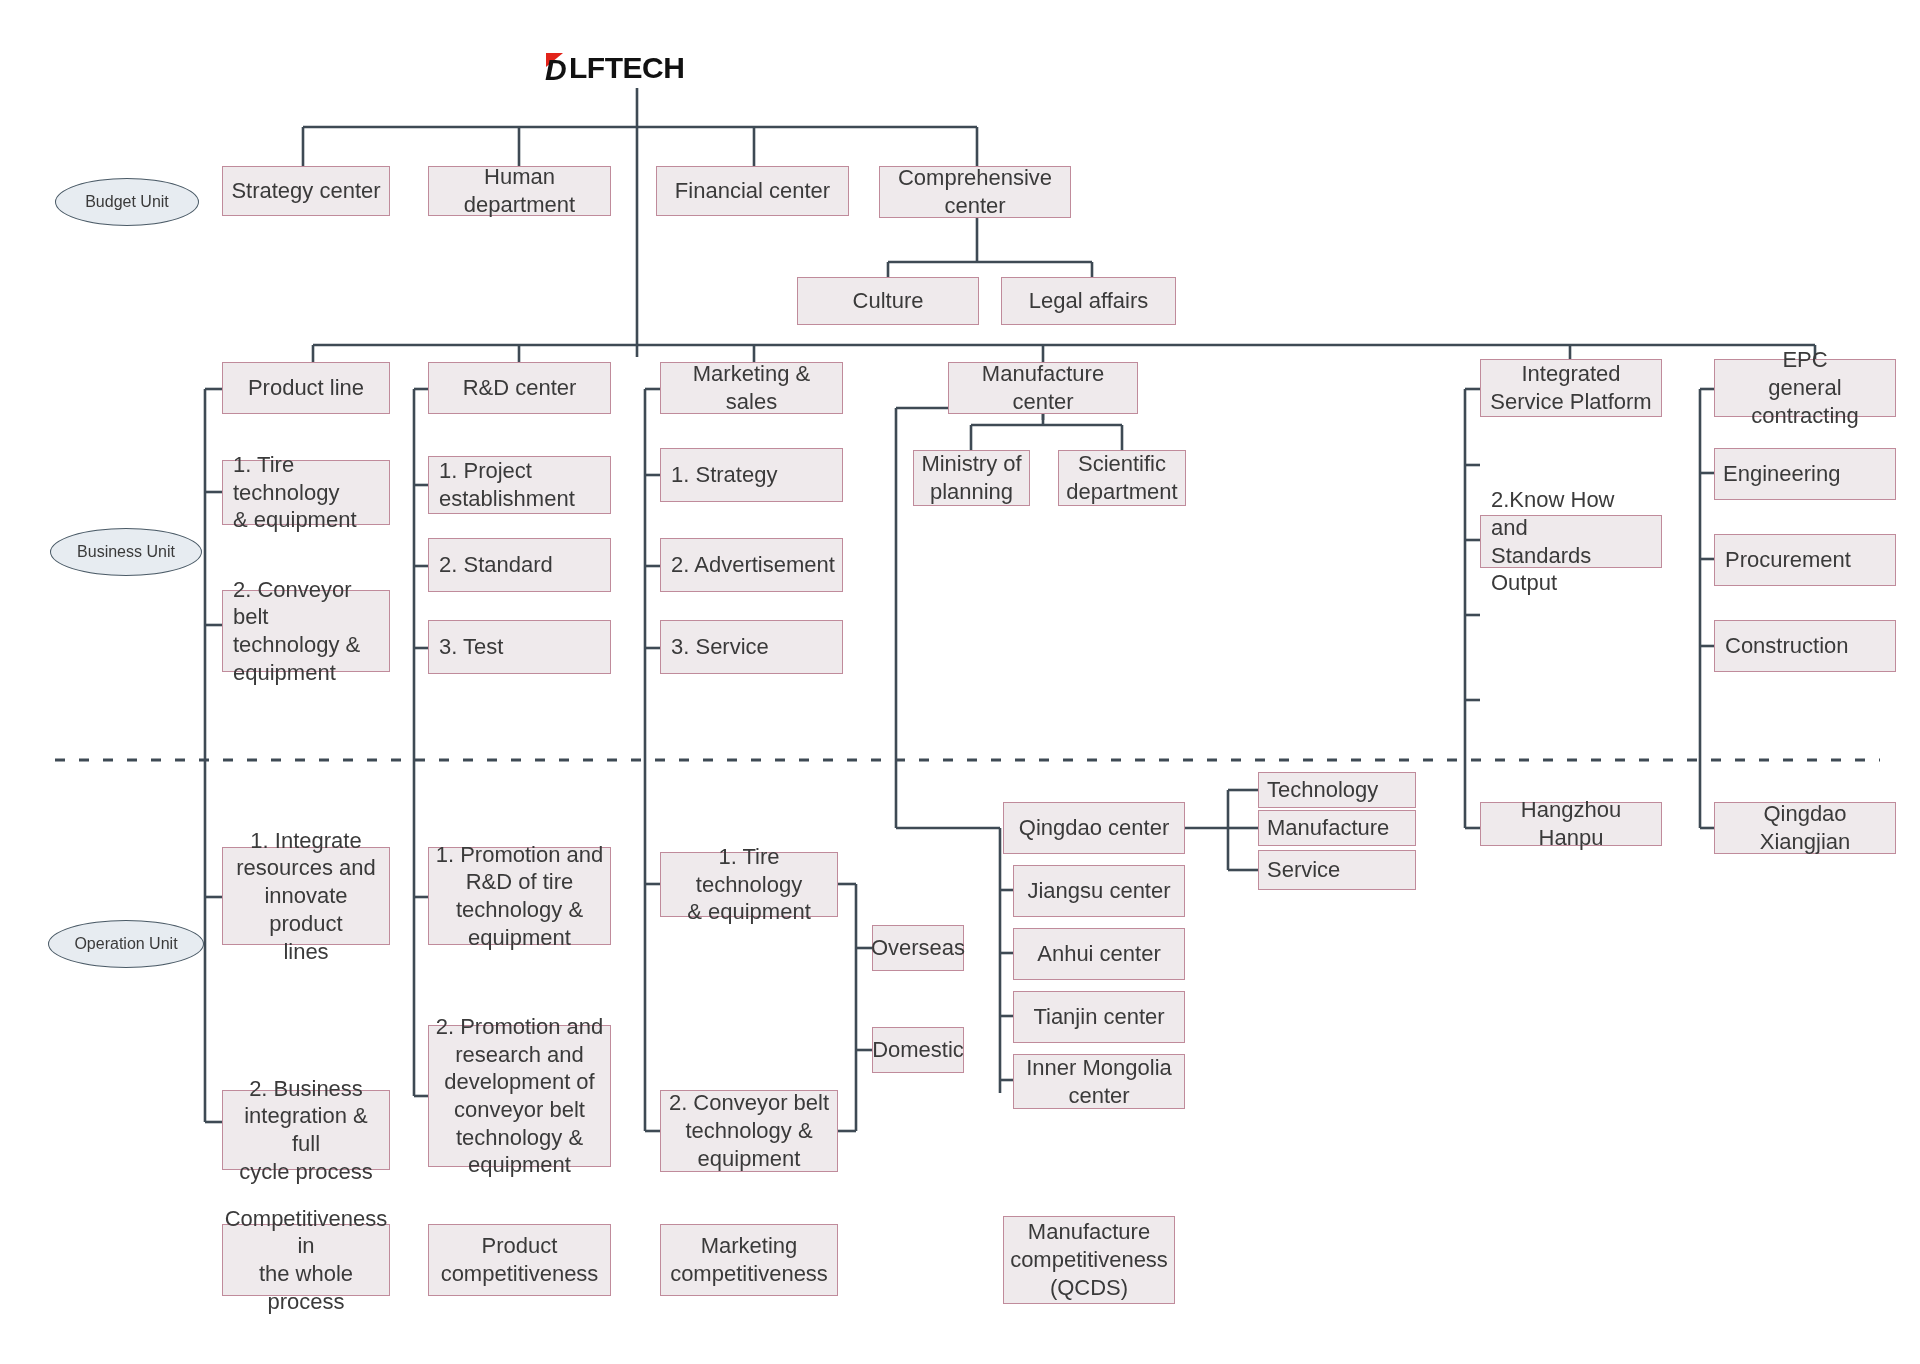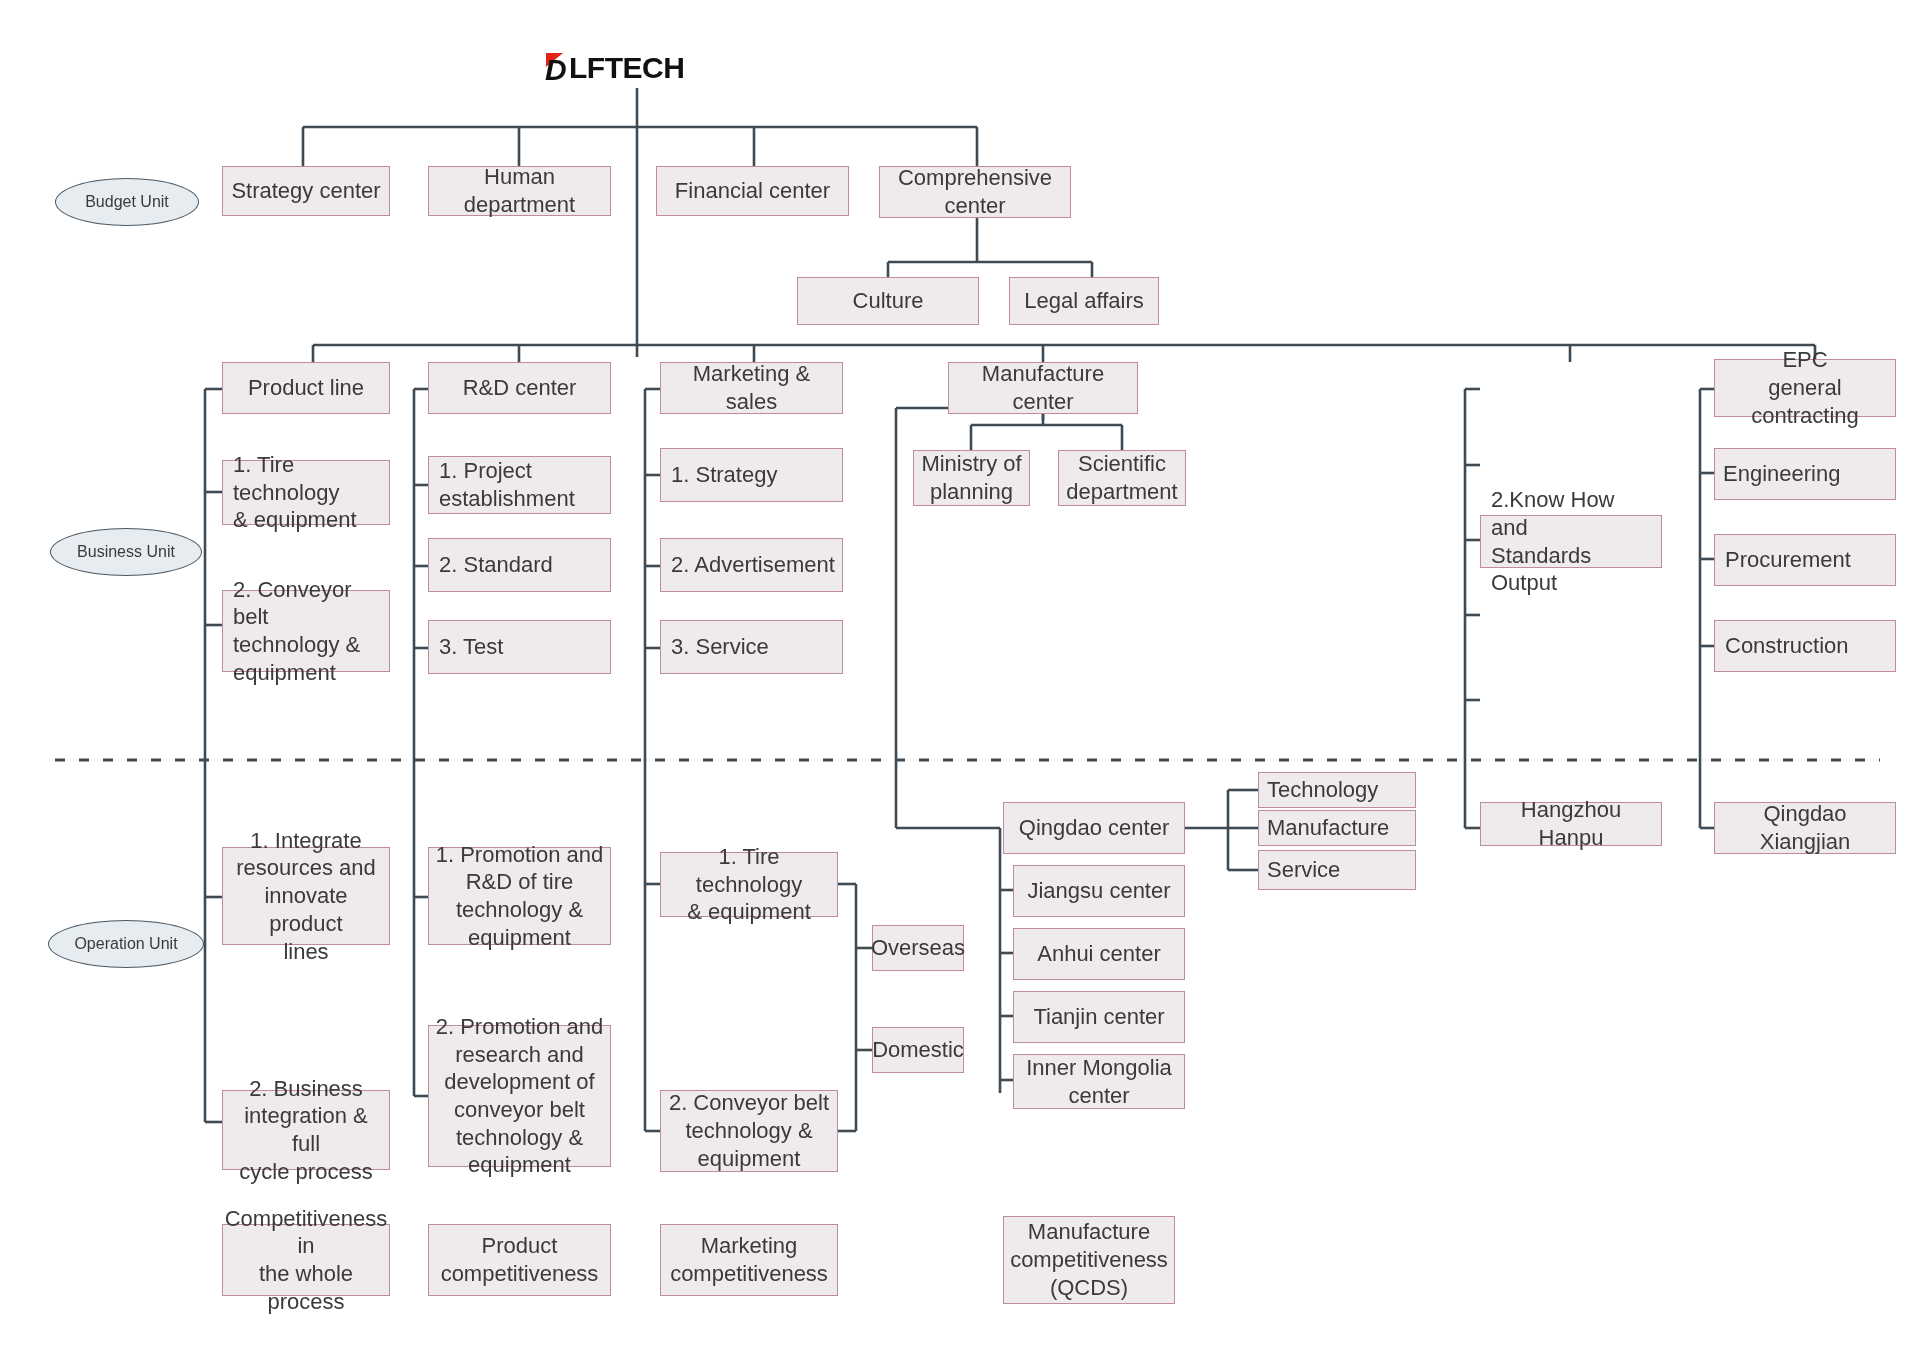--- a/index.html
+++ b/index.html
@@ -216,26 +216,28 @@
     <span>Operation Unit</span>
   </div>
 
   <div class="box" style="left:222px;top:166px;width:168px;height:50px;">Strategy center</div>
   <div class="box" style="left:428px;top:166px;width:183px;height:50px;">Human department</div>
   <div class="box" style="left:656px;top:166px;width:193px;height:50px;">Financial center</div>
   <div class="box" style="left:879px;top:166px;width:192px;height:52px;">Comprehensive
 center</div>
 
   <div class="box" style="left:797px;top:277px;width:182px;height:48px;">Culture</div>
-  <div class="box" style="left:1001px;top:277px;width:150px;height:48px;margin-left:8px;">Legal affairs</div>
+  <div class="box" style="left:1001px;top:277px;width:175px;height:48px;">Legal affairs</div>
 
   <div class="box" style="left:222px;top:362px;width:168px;height:52px;">Product line</div>
   <div class="box" style="left:428px;top:362px;width:183px;height:52px;">R&amp;D center</div>
   <div class="box" style="left:660px;top:362px;width:183px;height:52px;">Marketing &amp; sales</div>
   <div class="box" style="left:948px;top:362px;width:190px;height:52px;">Manufacture center</div>
+  <div class="box" style="left:1480px;top:359px;width:182px;height:58px;">Integrated
+Service Platform</div>
   <div class="box" style="left:1714px;top:359px;width:182px;height:58px;">EPC
 general contracting</div>
 
   <div class="box left" style="left:222px;top:460px;width:168px;height:65px;">1. Tire technology
 &amp; equipment</div>
   <div class="box left" style="left:222px;top:590px;width:168px;height:82px;">2. Conveyor belt
 technology &amp;
 equipment</div>
 
   <div class="box left" style="left:428px;top:456px;width:183px;height:58px;">1. Project

